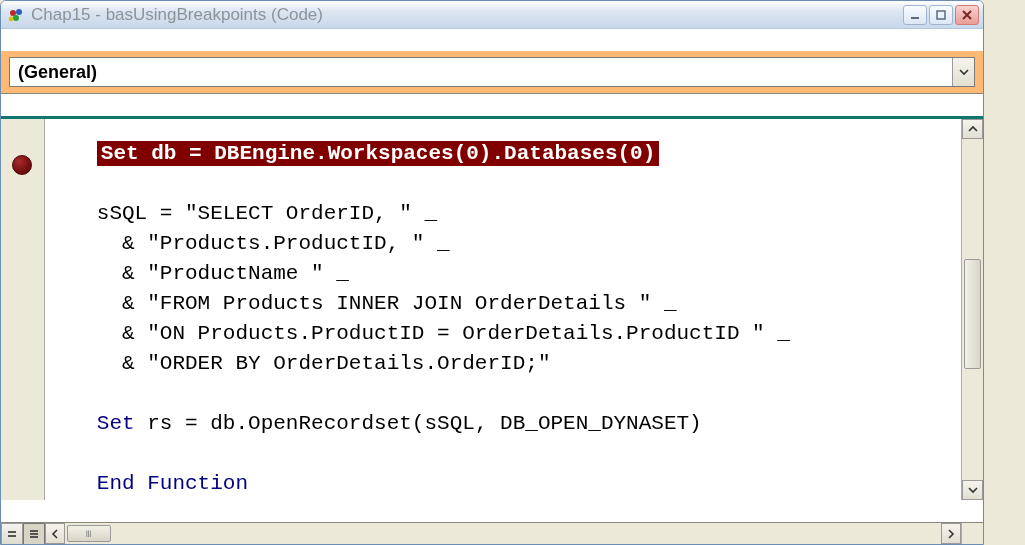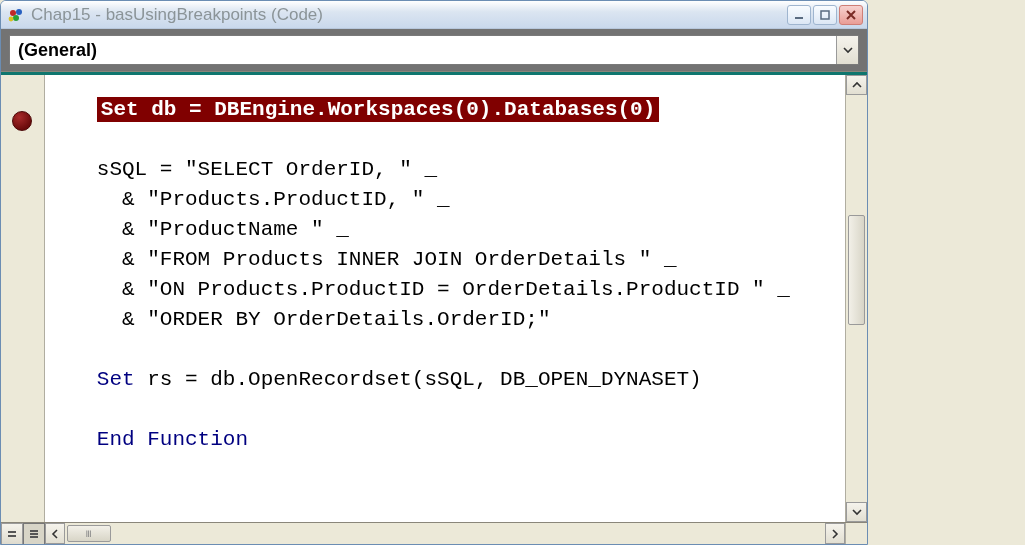--- a/index.html
+++ b/index.html
@@ -4,28 +4,29 @@
 <style>
   * { box-sizing: border-box; }
   body {
     margin: 0;
     font-family: Tahoma, Arial, sans-serif;
     font-size: 13px;
     background: #ece9d8;
     overflow: hidden;
   }
   .window {
-    width: 868px;
+    width: 984px;
     height: 545px;
     border: 1px solid #6b8db3;
     border-radius: 6px 6px 0 0;
     background: #fff;
     display: flex;
     flex-direction: column;
     overflow: hidden;
+    gap: 22px;
   }
   .titlebar {
     height: 28px;
     background: linear-gradient(to bottom, #ffffff 0%, #dbe5f1 40%, #c9d8ec 100%);
     display: flex;
     align-items: center;
     padding: 0 4px 0 6px;
     color: #8b9498;
     font-size: 17px;
     border-bottom: 1px solid #b7c7dc;
@@ -50,21 +51,21 @@
   .win-btn.close {
     background: linear-gradient(to bottom,#f7d2cf,#e99d96);
     border-color: #cf7e76;
     color: #7a2b25;
     font-weight: bold;
   }
   .dropdown-row {
     display: flex;
     gap: 8px;
     padding: 6px 8px;
-    background: #737373;
+    background: #fdba74;
     border-bottom: 1px solid #8a867a;
   }
   .combo {
     flex: 1;
     height: 30px;
     border: 1px solid #7a7a7a;
     background: #fff;
     display: flex;
     align-items: center;
     font-size: 18px;

